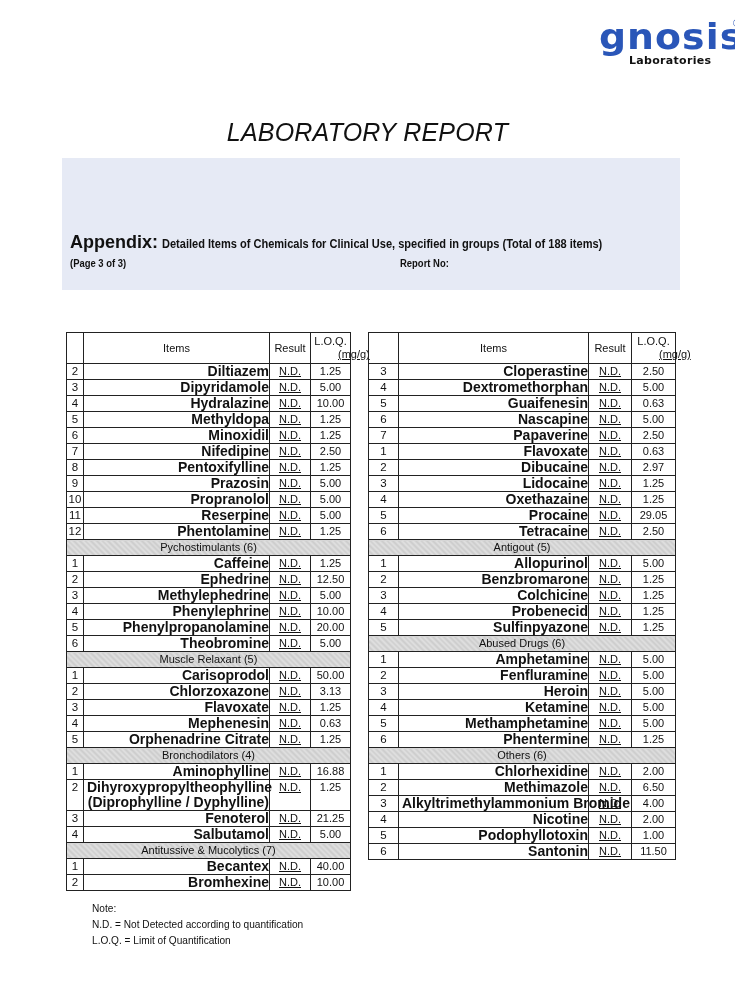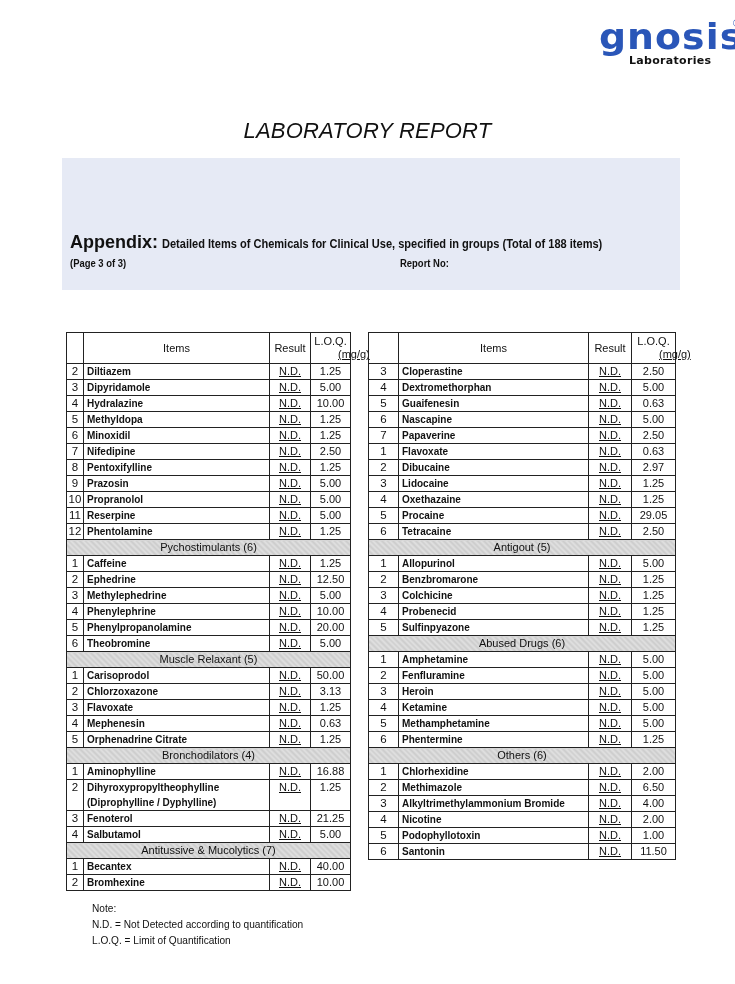--- a/index.html
+++ b/index.html
@@ -12,40 +12,40 @@
     font-family: "DejaVu Sans", sans-serif; font-weight: bold; font-size: 36px; color: #2a56b8;
     letter-spacing: 1px; line-height: 30px; display: block; transform: scaleX(1.05); transform-origin: left;
   }
   .logo .reg { position: absolute; left: 134px; top: -4px; font-size: 10px; color: #2a56b8; }
   .logo .sub {
     position: absolute; left: 30px; top: 32px; font-family: "DejaVu Sans", sans-serif;
     font-weight: bold; font-size: 11px; color: #111; letter-spacing: 0.3px;
   }
   .title {
     position: absolute; left: 0; width: 735px; top: 118px; text-align: center;
-    font-family: "Liberation Sans", sans-serif; font-style: italic; font-size: 22px; letter-spacing: 0.2px; color: #111;
+    font-family: "Liberation Sans", sans-serif; font-style: italic; font-size: 25px; letter-spacing: 0.2px; color: #111;
   }
   .band {
     position: absolute; left: 62px; top: 158px; width: 618px; height: 132px; background: #e6eaf5;
   }
   .appendix {
     position: absolute; left: 70px; top: 232px; font-family: "Liberation Sans", sans-serif; white-space: nowrap;
   }
   .appendix .big { font-weight: bold; font-size: 18px; color: #111; }
   .appendix .rest { font-weight: bold; font-size: 12px; color: #111; transform: scaleX(0.92); display: inline-block; transform-origin: left; }
   .pageno { position: absolute; left: 70px; top: 257px; font-weight: bold; font-size: 10.5px; transform: scaleX(0.9); transform-origin: left; }
   .reportno { position: absolute; left: 400px; top: 257px; font-weight: bold; font-size: 10.5px; transform: scaleX(0.9); transform-origin: left; }
 
   table.lab {
     position: absolute; border-collapse: collapse; font-size: 11.5px; table-layout: fixed;
   }
   table.lab td, table.lab th { border: 1px solid #222; padding: 0; height: 15px; line-height: 15px; }
   table.lab th { font-weight: normal; font-size: 11px; height: 30px; line-height: 13px; }
   table.lab td.num { text-align: center; }
-  table.lab td.item { font-weight: bold; padding-left: 3px; font-size: 10px; white-space: nowrap; }
+  table.lab td.item { font-weight: bold; padding-left: 3px; font-size: 14px; white-space: nowrap; text-align: right; }
   table.lab td.res { text-align: center; font-size: 11px; text-decoration: underline; }
   table.lab td.loq { text-align: center; font-size: 11px; }
   table.lab td.grp {
     text-align: center; background: #d4d4d4; font-size: 11px;
     background-image: repeating-linear-gradient(45deg, rgba(255,255,255,0.25) 0 2px, rgba(0,0,0,0.03) 2px 4px);
   }
   table.lab td.multi { line-height: 15px; vertical-align: top; }
   .mgg { text-decoration: underline; padding-left: 27px; }
 
   #left-table { left: 66px; top: 332px; width: 284px; }

